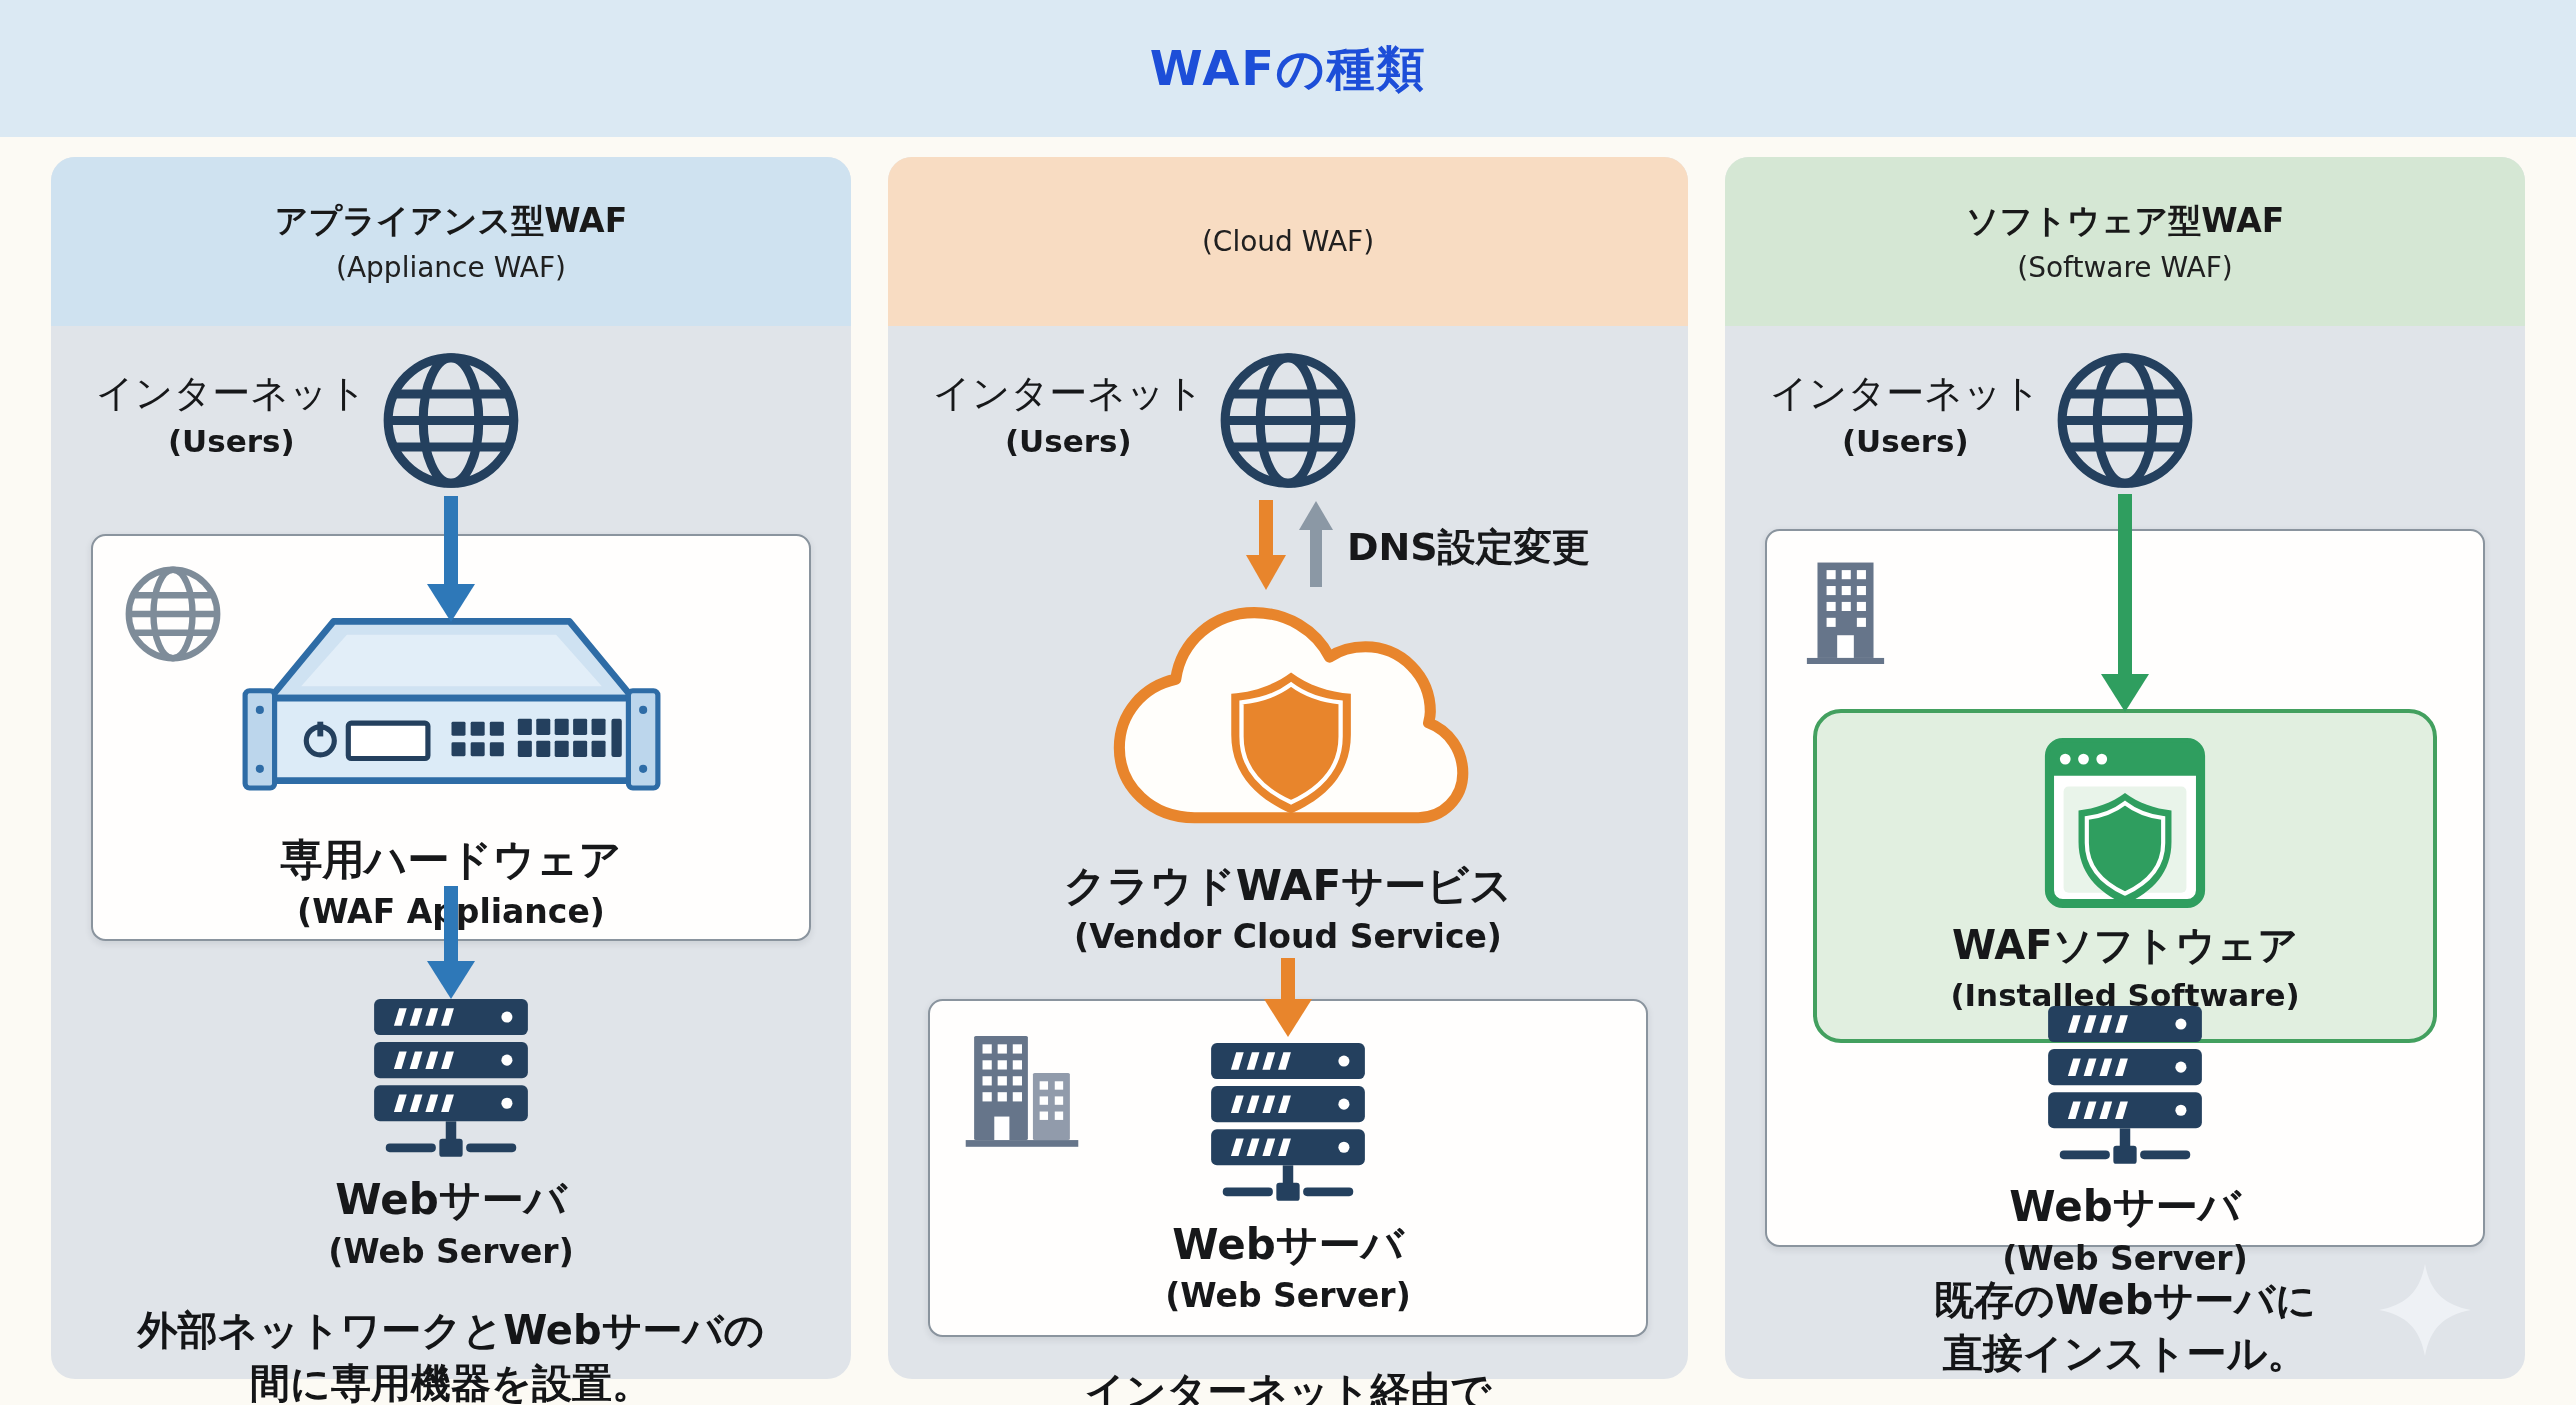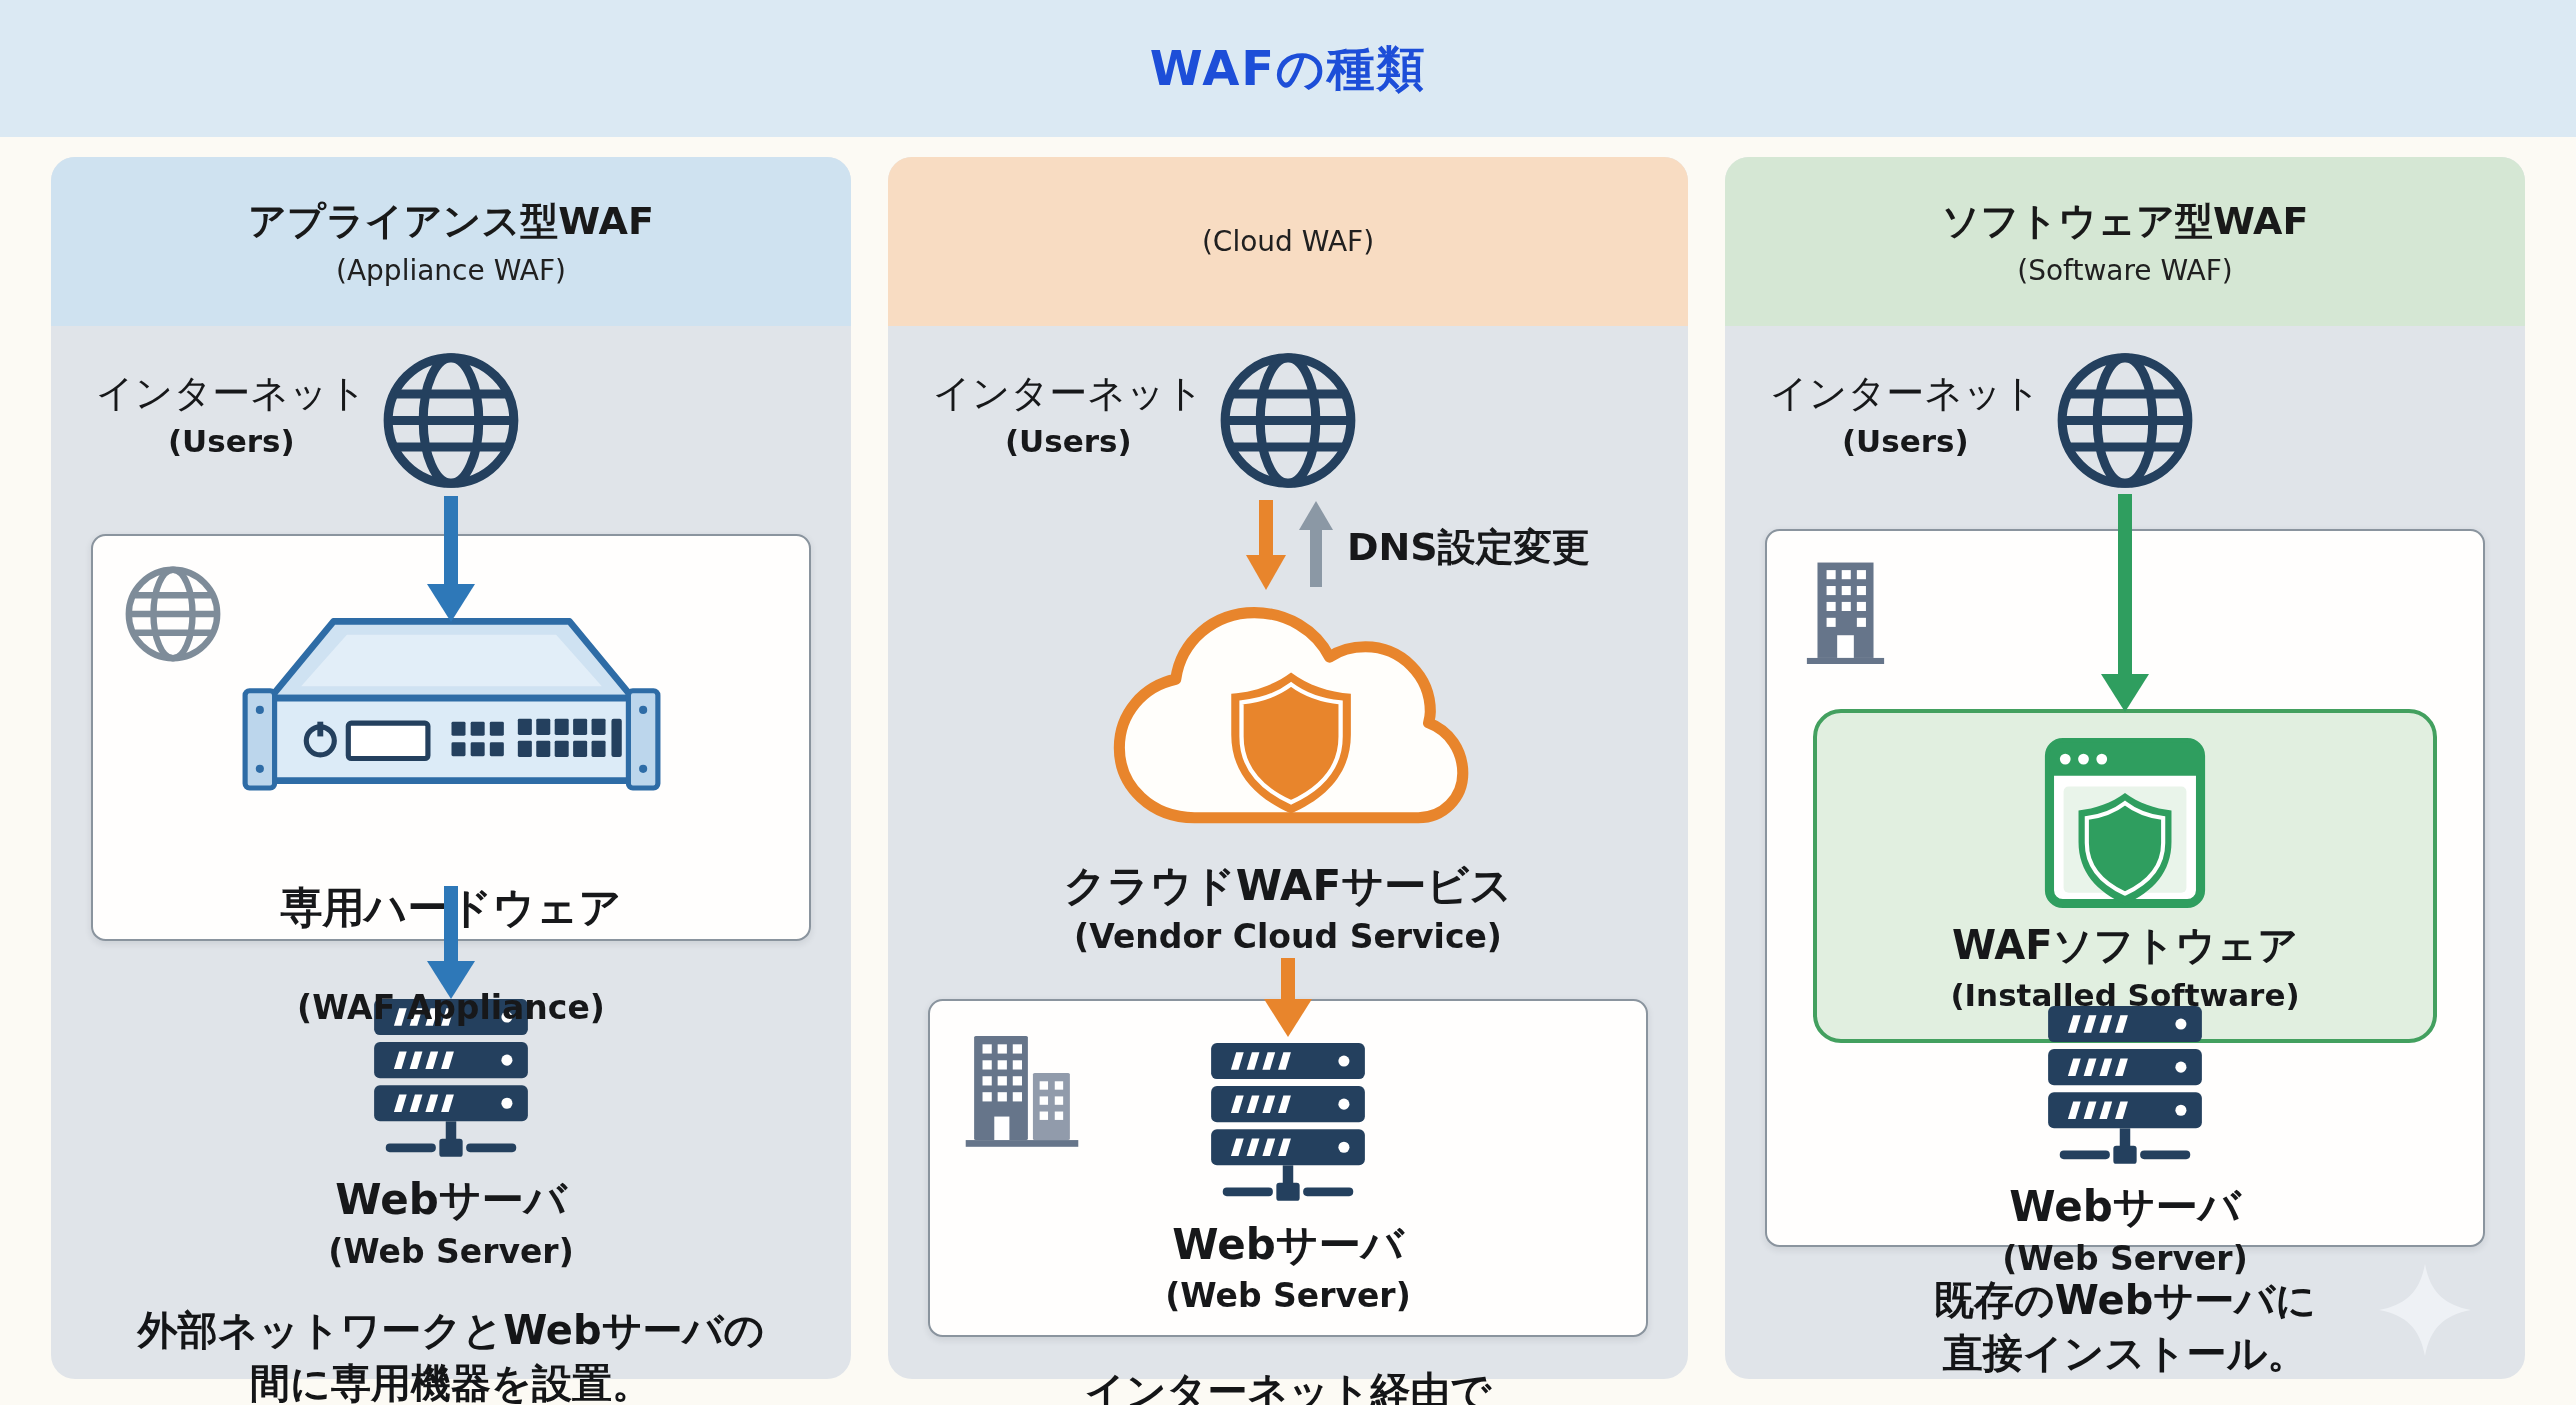--- a/index.html
+++ b/index.html
@@ -14,21 +14,21 @@
     background:#dbe9f3;display:flex;align-items:center;justify-content:center;
   }
   .title-bar h1{margin:4px;font-size:48px;font-weight:800;color:#1d4ed8;letter-spacing:1.8px;}
 
   .columns{position:absolute;left:51px;right:51px;top:157px;bottom:25.6px;display:flex;gap:37px;}
   .column{flex:1;background:#e0e4e9;border-radius:24px;display:flex;flex-direction:column;position:relative;}
   .col-header{height:169px;flex:none;border-radius:24px 24px 0 0;display:flex;flex-direction:column;align-items:center;justify-content:center;gap:7.3px;}
   .col-appliance .col-header{background:#cfe2f0;}
   .col-cloud .col-header{background:#f8dcc2;}
   .col-software .col-header{background:#d5e7d4;}
-  .col-header .h-title{font-size:38px;font-weight:800;color:#191919;}
+  .col-header .h-title{font-size:33px;font-weight:800;color:#191919;}
   .col-header .h-sub{font-size:28px;font-weight:400;color:#202020;}
 
   .col-body{flex:1;display:flex;flex-direction:column;align-items:center;position:relative;padding-top:22px;}
 
   
   .internet-row{position:relative;width:100%;height:146px;flex:none;}
   .internet-row .globe{position:absolute;left:50%;top:0;transform:translateX(-50%);width:145px;height:145px;color:#24405e;}
   .internet-row .net-label{position:absolute;right:calc(50% + 84px);top:20px;text-align:center;white-space:nowrap;}
   .net-label .l1{font-size:38px;font-weight:400;}
   .net-label .l2{font-size:31px;font-weight:700;margin-top:3.7px;}
@@ -51,21 +51,21 @@
   .dns-row .arr-dn{position:absolute;left:calc(50% - 42px);top:0;height:90px;display:flex;flex-direction:column;align-items:center;}
   .dns-row .arr-dn .stem{width:14.6px;flex:1;background:#e8852c;}
   .dns-row .arr-dn .head{width:0;height:0;border-left:20px solid transparent;border-right:20px solid transparent;border-top:35px solid #e8852c;}
   .dns-row .arr-up{position:absolute;left:calc(50% + 11px);top:1.8px;height:86px;display:flex;flex-direction:column;align-items:center;}
   .dns-row .arr-up .head{width:0;height:0;border-left:17.4px solid transparent;border-right:17.4px solid transparent;border-bottom:29px solid #8b98a5;}
   .dns-row .arr-up .stem{width:12px;flex:1;background:#8b98a5;}
   .dns-row .dns-label{position:absolute;left:calc(50% + 59px);top:22px;font-size:38px;font-weight:800;white-space:nowrap;}
 
   
   .panel{width:calc(100% - 84px);background:#fffefd;border:2.7px solid #8a949e;border-radius:14.6px;position:relative;box-shadow:0 2.7px 7.3px rgba(30,40,50,.10);flex:none;display:flex;flex-direction:column;align-items:center;}
-  .panel-appliance{height:403px;gap:48px;}
+  .panel-appliance{height:403px;}
   .panel-server{height:334px;}
   .panel-software{height:714px;}
 
   .corner-icon{position:absolute;left:29px;top:27.4px;}
   .globe-corner{width:102px;height:102px;color:#7e8c99;}
   .buildings-icon{width:126px;height:118px;color:#66758a;}
   .building-icon{width:99px;height:106px;color:#66758a;}
 
   .appliance-art{width:457px;height:214px;margin-top:75px;flex:none;}
 

